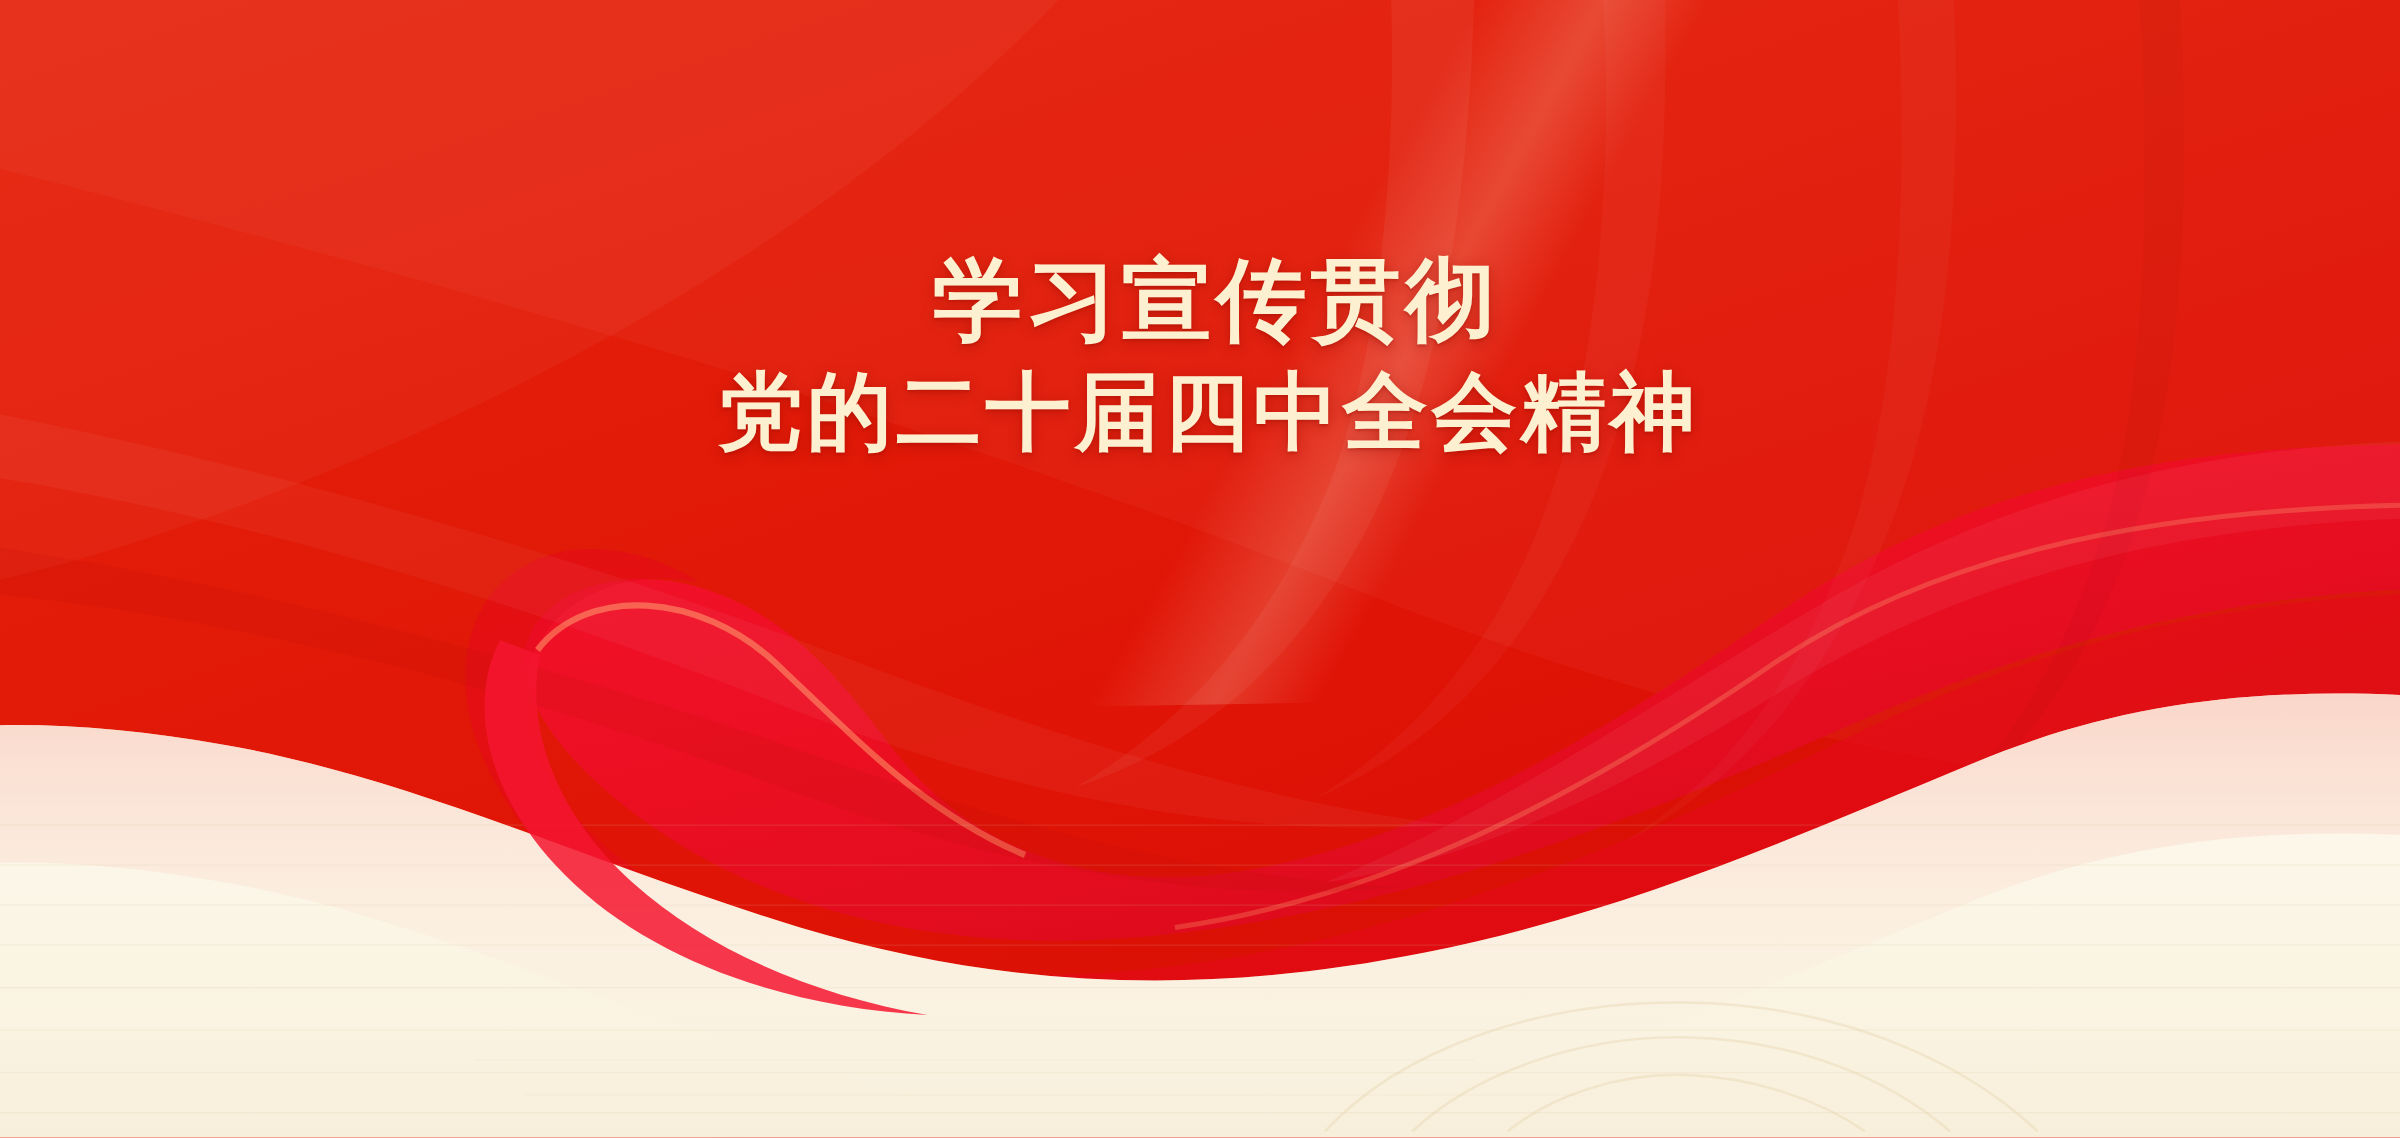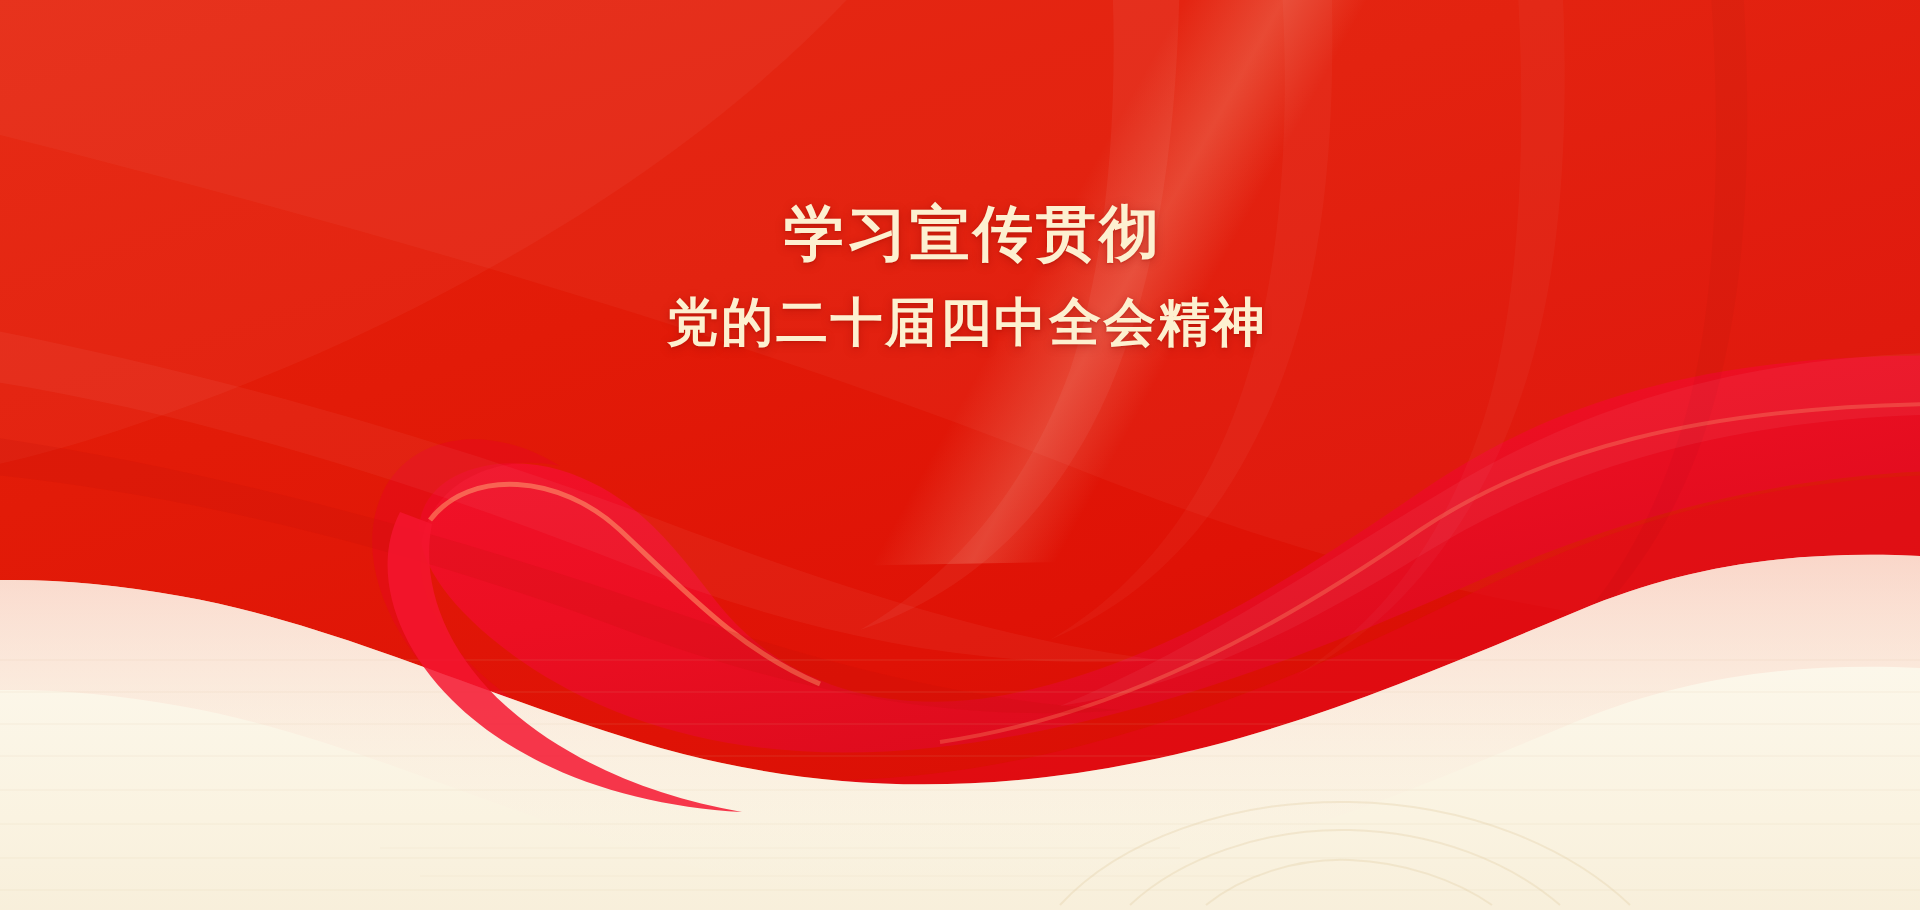--- a/index.html
+++ b/index.html
@@ -83,26 +83,26 @@
     color: #fdf0d0;
     font-family: "Liberation Serif", "DejaVu Serif", serif;
     font-weight: 700;
     letter-spacing: 0.05em;
     line-height: 1.20;
     text-shadow:
         0 2px 10px rgba(150,12,0,0.42),
         0 1px 2px rgba(150,12,0,0.30);
   }
   .title-line-1 {
-    font-size: 60px;
+    font-size: 72px;
     margin-left: 26px;
   }
   .title-line-2 {
-    font-size: 52px;
-    margin-top: 22px;
+    font-size: 68px;
+    margin-top: 6px;
     margin-left: 14px;
   }
 
   
   .streak {
     position: absolute;
     z-index: 30;
     pointer-events: none;
   }
   .streak-a {

